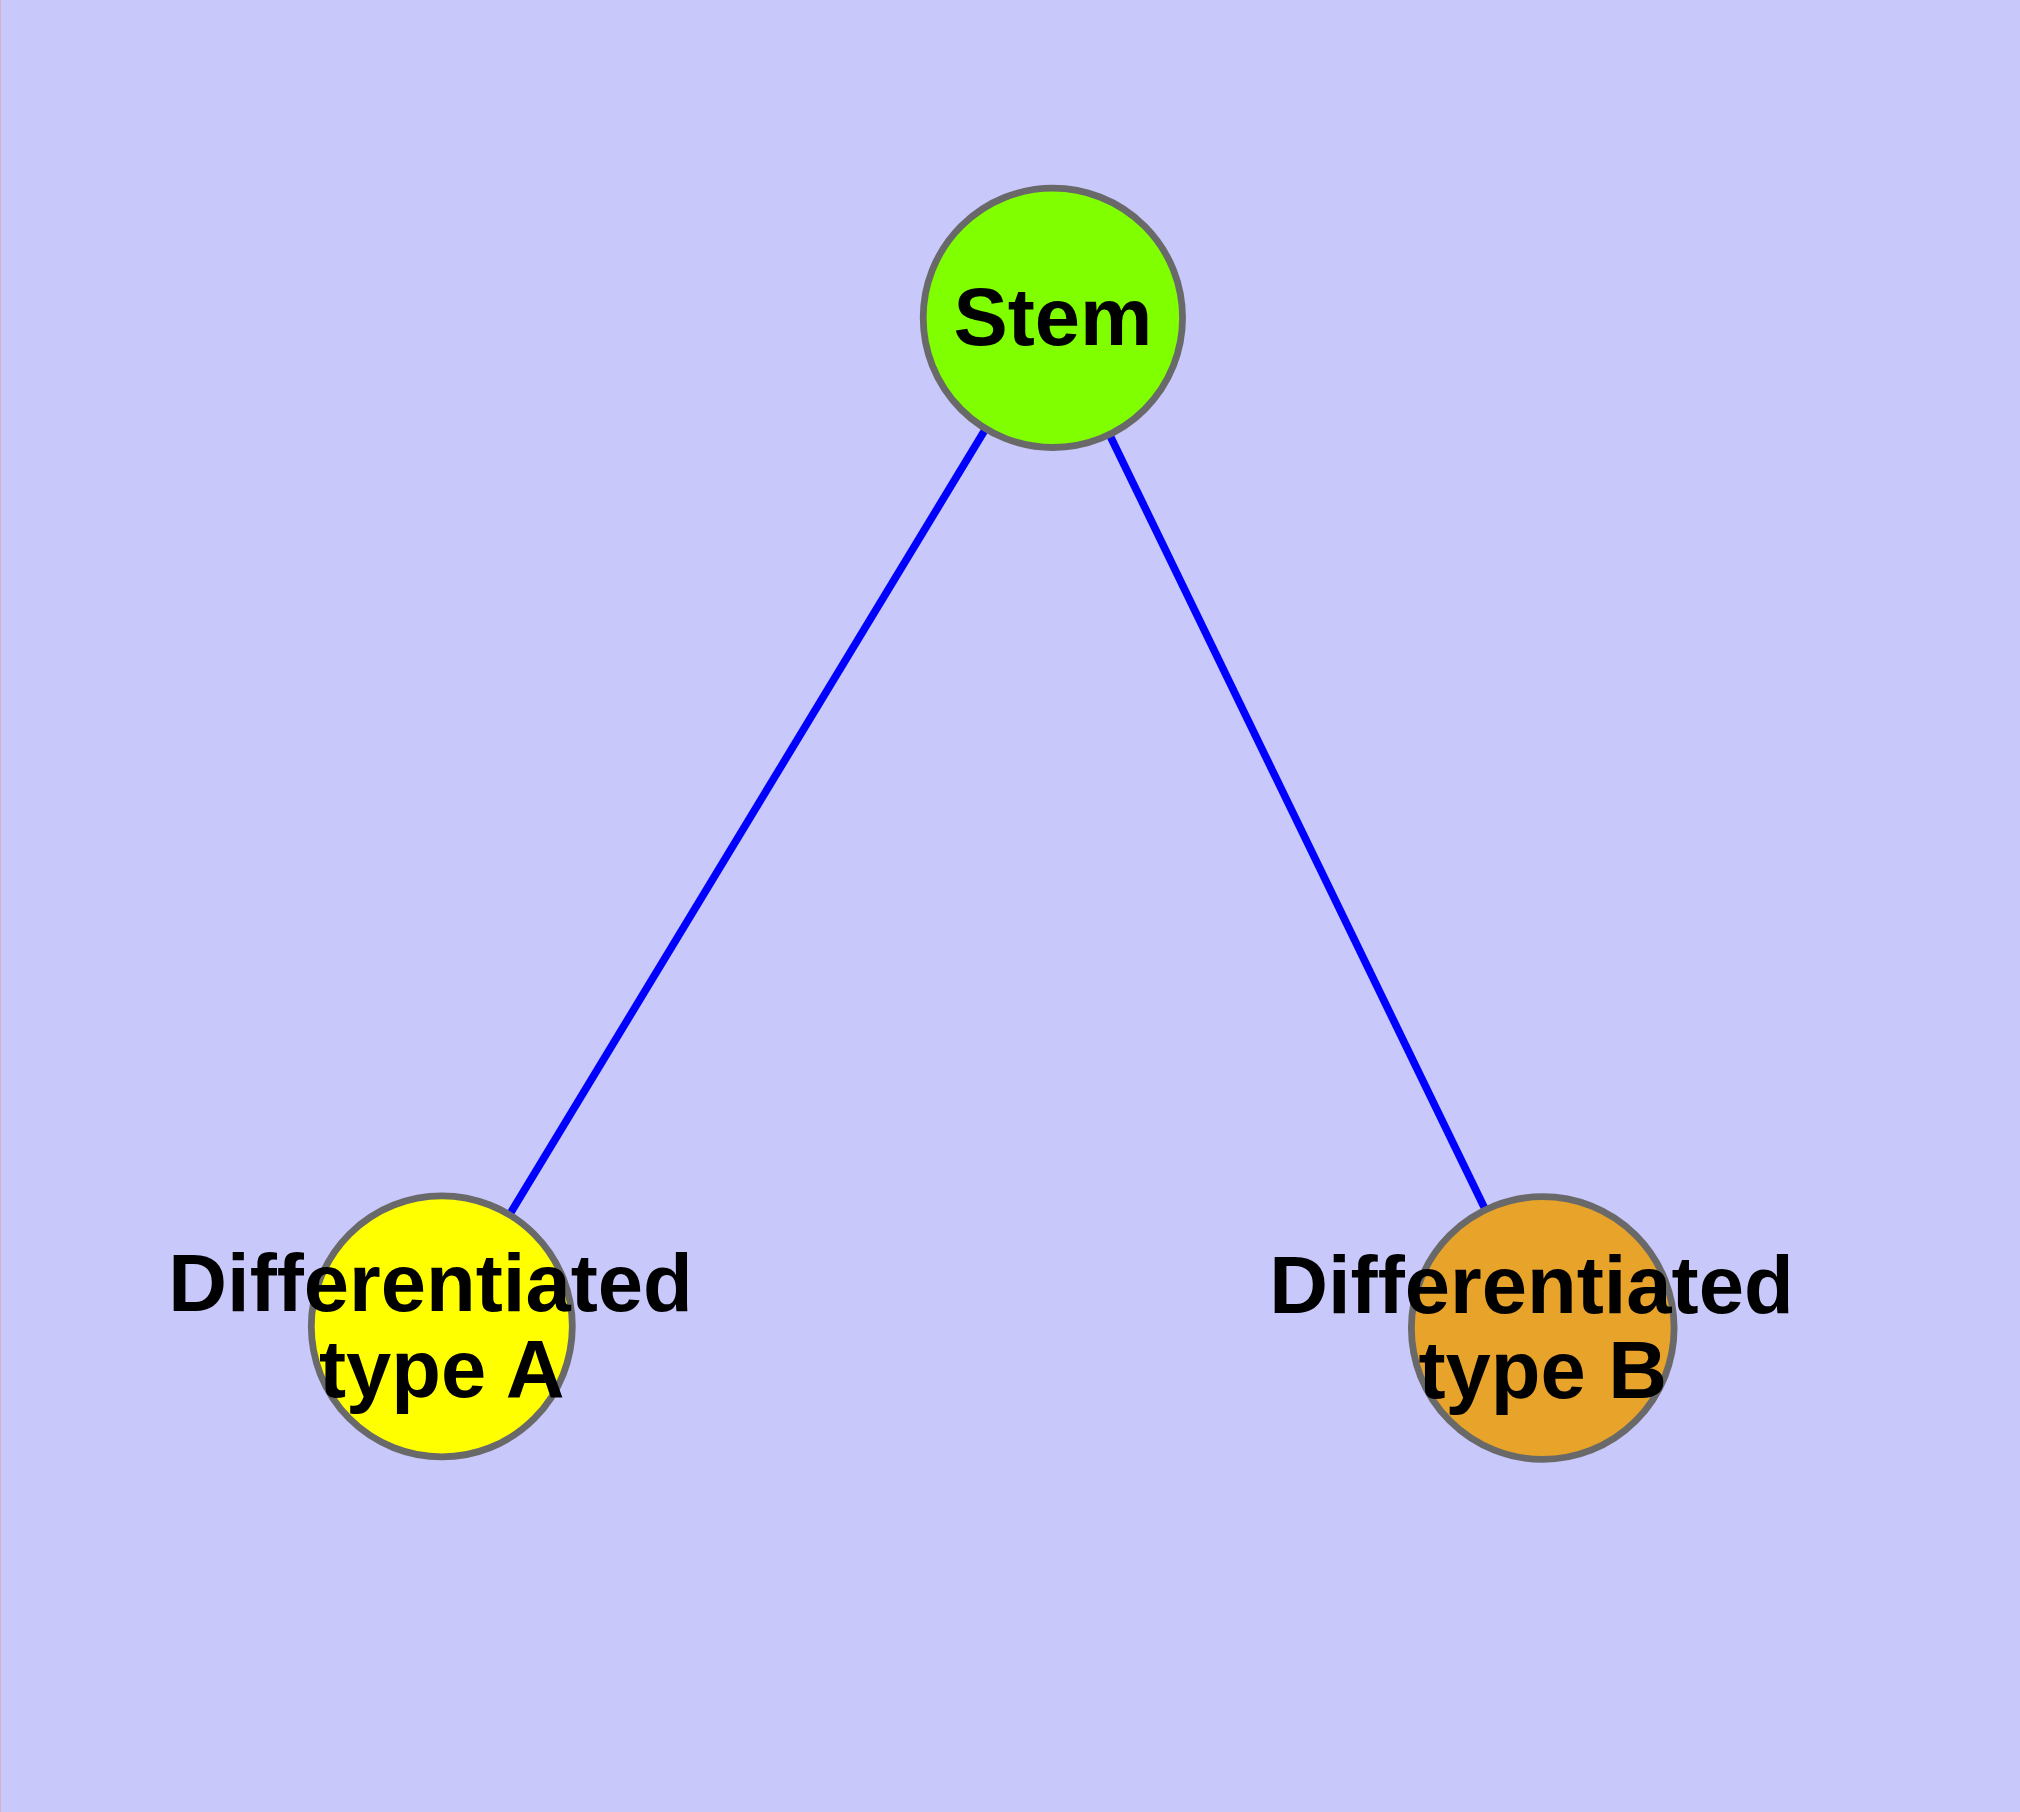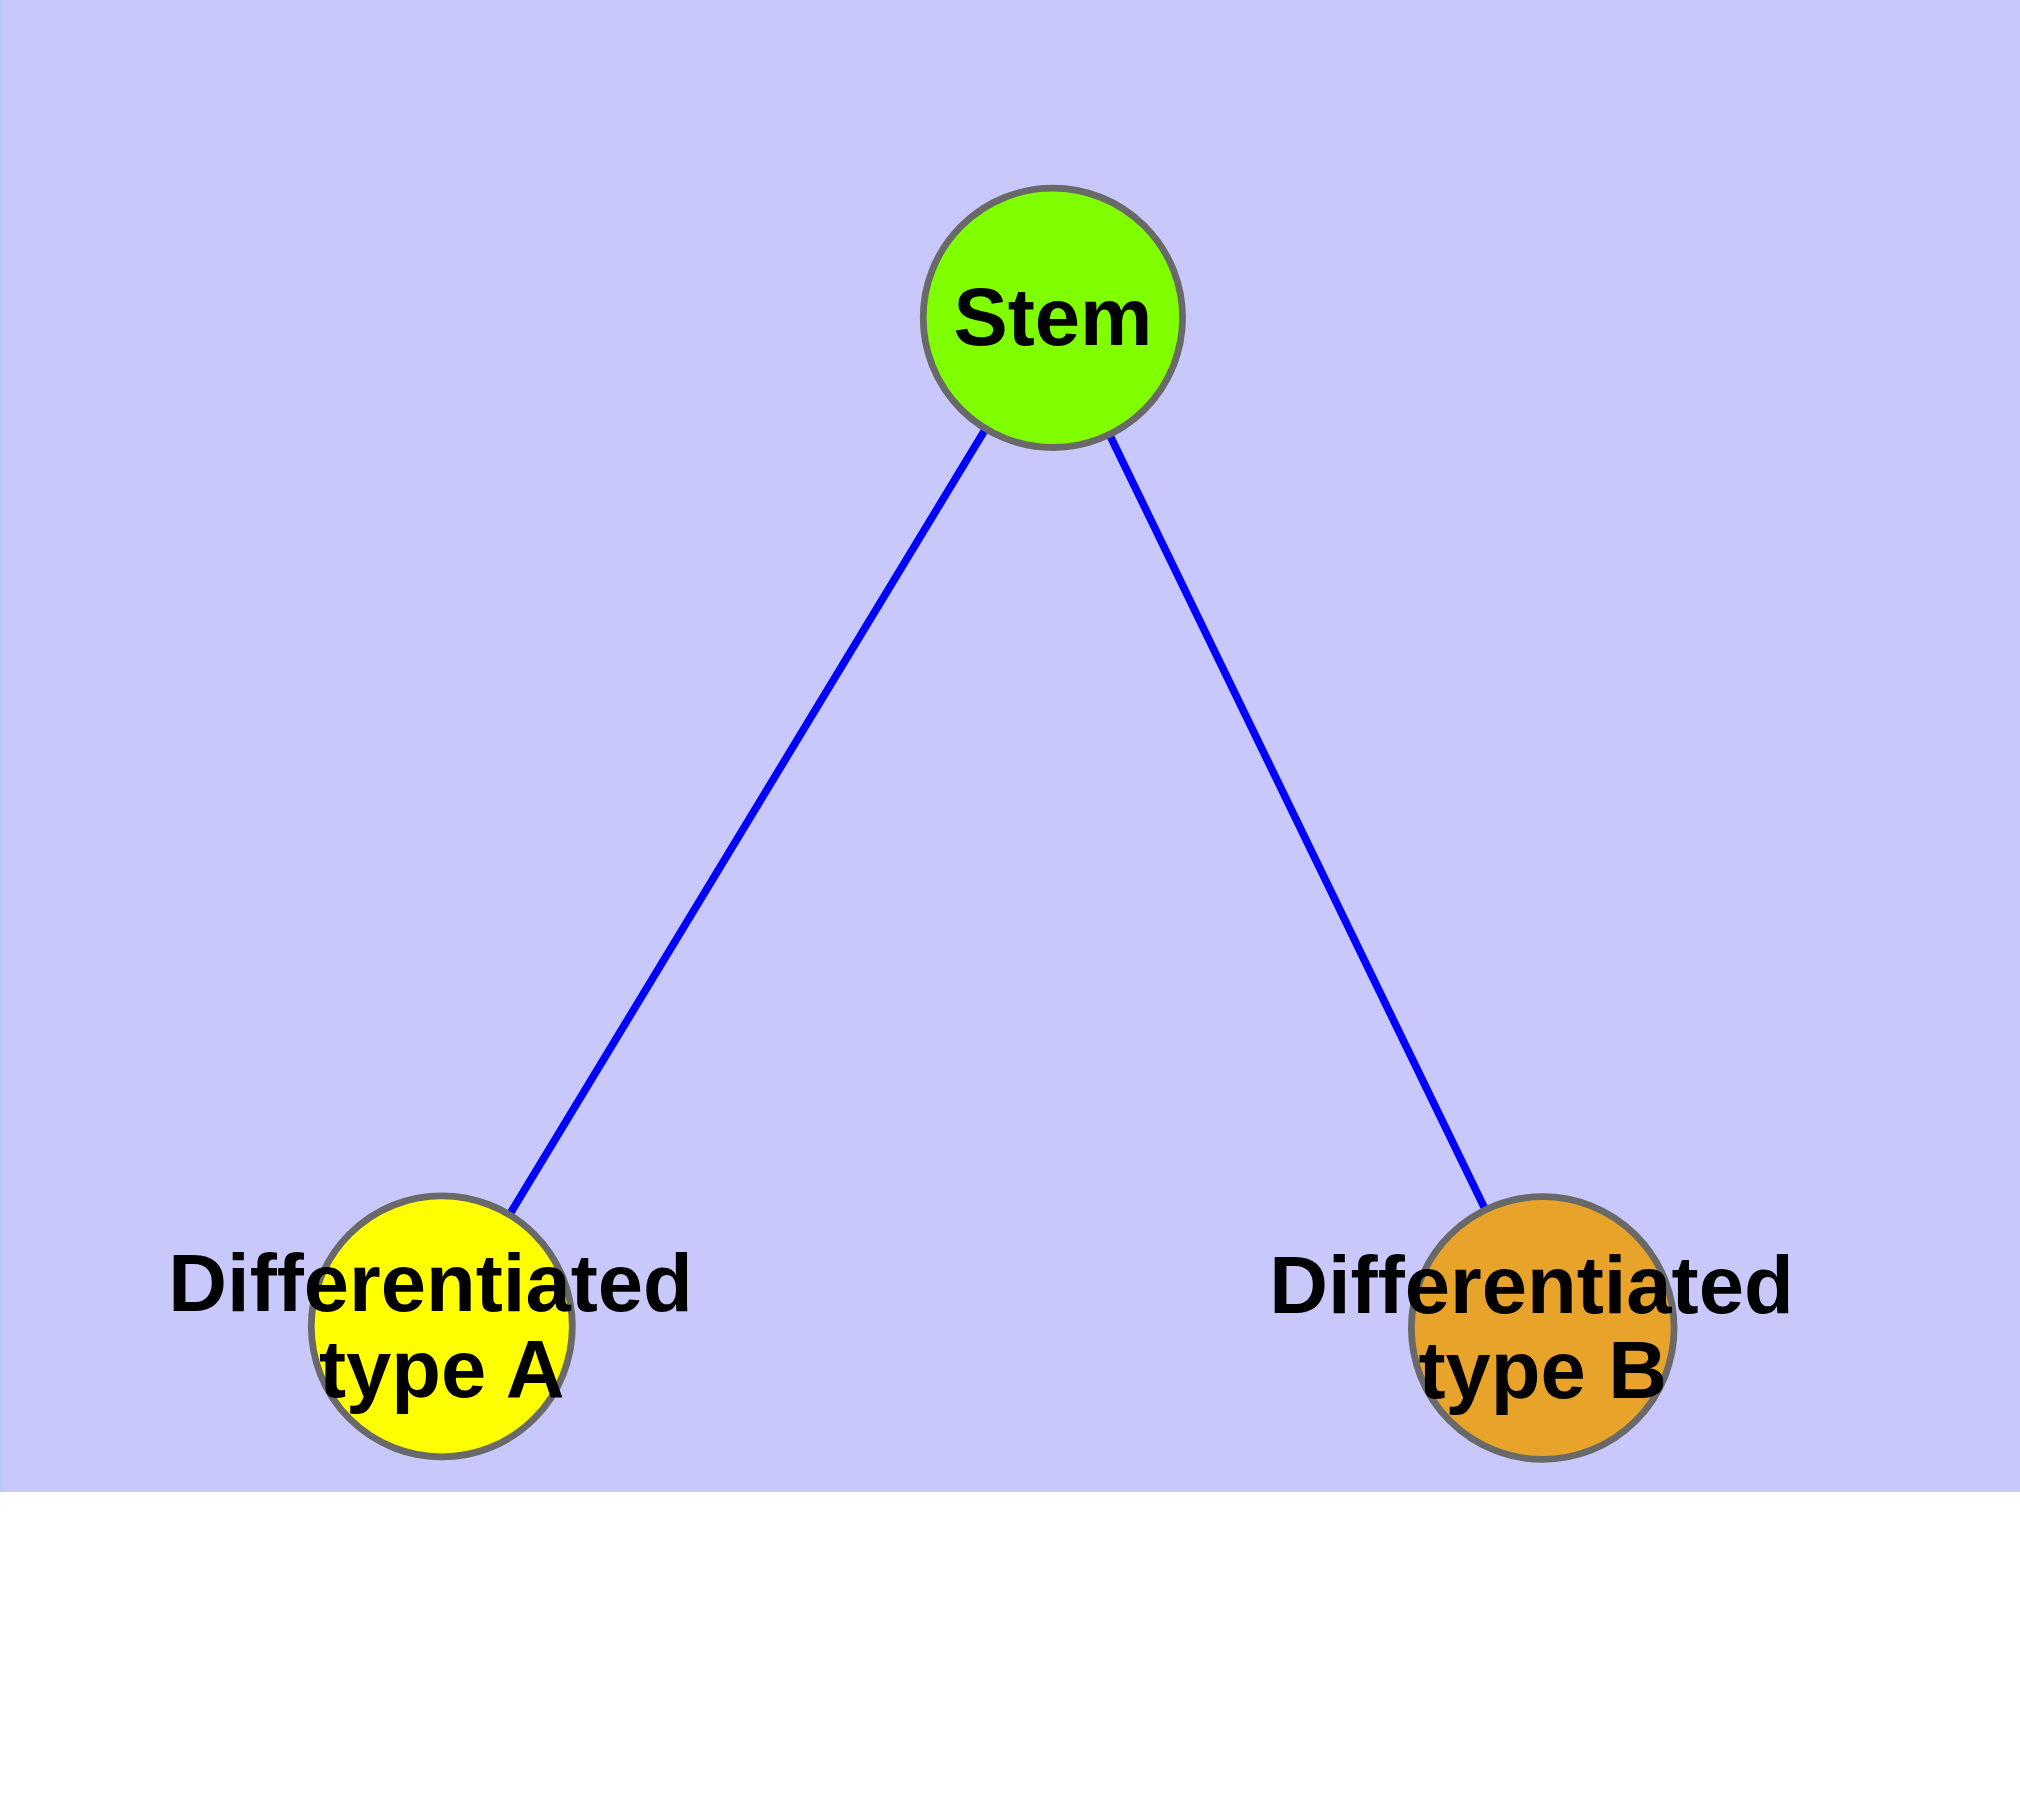--- a/index.html
+++ b/index.html
@@ -27,21 +27,21 @@
     font-weight: bold;
     fill: #000000;
     text-anchor: middle;
     dominant-baseline: auto;
     paint-order: normal;
   }
 </style>
 </head>
 <body>
 
-<div id="canvas" style="background: #7dd3fc; width: 2021px; height: 1492px; text-align: right;">
+<div id="canvas" style="background: #f97316; width: 2021px; height: 1812px; text-align: right;">
   <svg id="graph-svg" viewBox="0 0 2384 2138">
 
     <rect id="bg-rect" x="0" y="0" width="2384" height="2138" fill="#c8c8fa"></rect>
 
     <g id="edges-layer">
       <line id="edge-0" x1="1163.7532778938155" y1="504.1450753208869" x2="599.7649123188081" y2="1434.999659279637" stroke="#0000ff" stroke-width="9" stroke-linecap="butt"></line>
       <line id="edge-1" x1="1307.8828927074662" y1="510.8692181787195" x2="1753.2444861970705" y2="1429.3311895275226" stroke="#0000ff" stroke-width="9" stroke-linecap="butt"></line>
     </g>
 
     <g id="nodes-layer">

